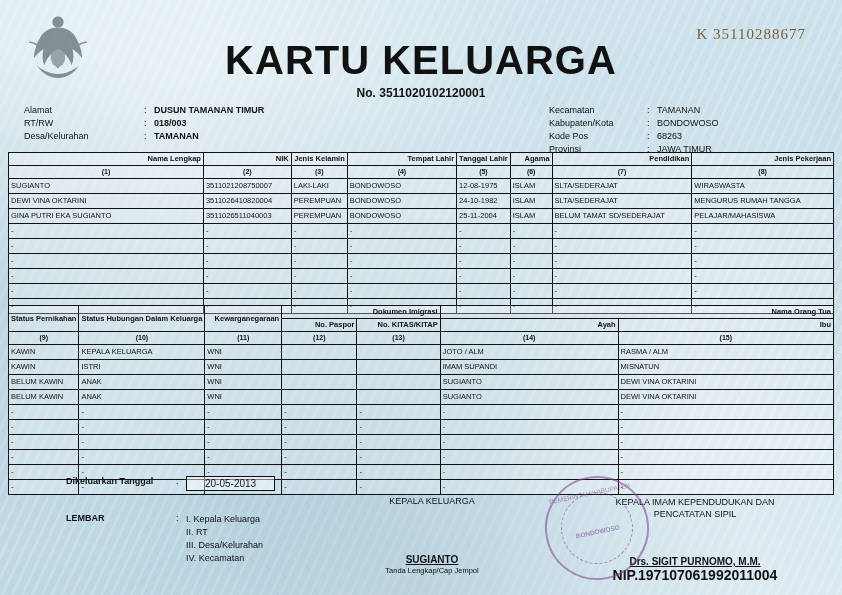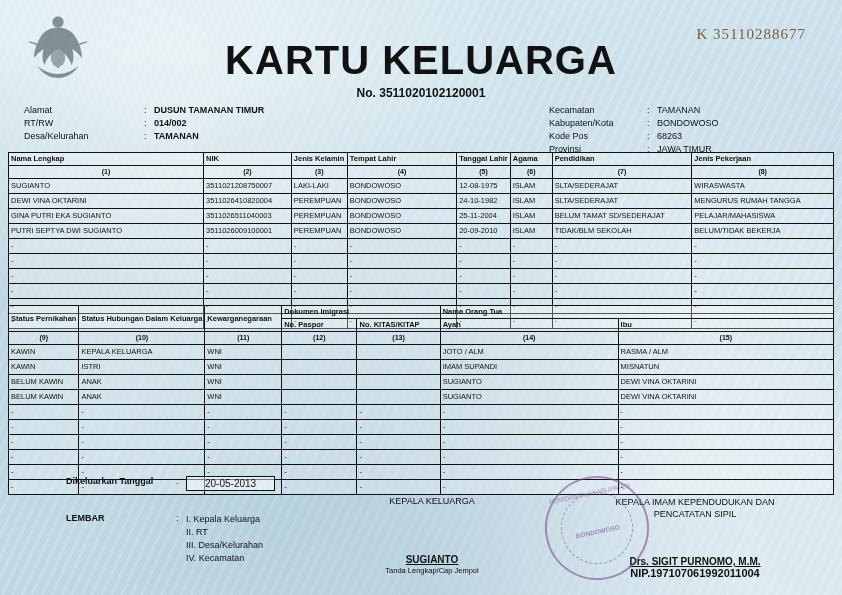--- a/index.html
+++ b/index.html
@@ -62,21 +62,21 @@
     font-size:7.5px;
     padding:1px 2px;
     vertical-align:middle;
     line-height:10px;
     font-weight:normal;
     text-align:left;
     white-space:nowrap;
     overflow:hidden;
   }
   table.grid th{
-    text-align:left;font-weight:bold;font-size:7.5px;
+    text-align:right;font-weight:bold;font-size:7.5px;
   }
   table.grid td.num{text-align:center;font-weight:bold;font-size:7px;height:10px;}
   table.grid td.d{height:12px;}
   .t1{left:8px;top:152px;width:826px;}
   .t2{left:8px;top:305px;width:826px;}
   .nikcell{font-weight:bold;font-size:7.5px;}
 
   .footer{position:absolute;left:0;top:470px;width:842px;height:125px;font-size:9px;}
   .f-left{position:absolute;left:66px;top:6px;}
   .f-left .row{display:flex;align-items:flex-start;}
@@ -90,21 +90,21 @@
   .lembar .row{display:flex;}
   .lembar .lbl{width:110px;}
   .lembar .items{line-height:13px;}
   .f-mid{position:absolute;left:352px;top:26px;text-align:center;width:160px;}
   .f-mid .kk{font-size:9px;}
   .f-mid .sign{margin-top:48px;font-weight:bold;font-size:10px;text-decoration:underline;}
   .f-mid .cap{font-size:7.5px;margin-top:1px;}
   .f-right{position:absolute;left:560px;top:26px;width:270px;text-align:center;}
   .f-right .line{font-size:9px;line-height:12px;}
   .f-right .name{margin-top:36px;font-weight:bold;font-size:10px;text-decoration:underline;}
-  .f-right .nip{font-size:11px;font-weight:bold;}
+  .f-right .nip{font-size:14px;font-weight:bold;}
   .stamp{
     position:absolute;left:545px;top:476px;width:104px;height:104px;
     border:2px solid #7a3f8f;border-radius:50%;
     color:#7a3f8f;opacity:.55;
     transform:rotate(-12deg);
     font-size:6.5px;text-align:center;
     box-sizing:border-box;
     padding-top:10px;
     line-height:9px;
   }
@@ -138,21 +138,21 @@
     <table>
       <tbody>
       <tr>
         <td class="k">Alamat</td>
         <td class="s">:</td>
         <td class="v">DUSUN TAMANAN TIMUR</td>
       </tr>
       <tr>
         <td class="k">RT/RW</td>
         <td class="s">:</td>
-        <td class="v">014/002</td>
+        <td class="v">018/003</td>
       </tr>
       <tr>
         <td class="k">Desa/Kelurahan</td>
         <td class="s">:</td>
         <td class="v">TAMANAN</td>
       </tr>
     </tbody>
       </table>
   </div>
 
@@ -239,30 +239,20 @@
       <td class="d">GINA PUTRI EKA SUGIANTO</td>
       <td class="d nikcell">3511026511040003</td>
       <td class="d">PEREMPUAN</td>
       <td class="d">BONDOWOSO</td>
       <td class="d">25-11-2004</td>
       <td class="d">ISLAM</td>
       <td class="d">BELUM TAMAT SD/SEDERAJAT</td>
       <td class="d">PELAJAR/MAHASISWA</td>
     </tr>
     <tr>
-      <td class="d">PUTRI SEPTYA DWI SUGIANTO</td>
-      <td class="d nikcell">3511026009100001</td>
-      <td class="d">PEREMPUAN</td>
-      <td class="d">BONDOWOSO</td>
-      <td class="d">20-09-2010</td>
-      <td class="d">ISLAM</td>
-      <td class="d">TIDAK/BLM SEKOLAH</td>
-      <td class="d">BELUM/TIDAK BEKERJA</td>
-    </tr>
-    <tr>
       <td class="d">-</td>
       <td class="d">-</td>
       <td class="d">-</td>
       <td class="d">-</td>
       <td class="d">-</td>
       <td class="d">-</td>
       <td class="d">-</td>
       <td class="d">-</td>
     </tr>
     <tr>

